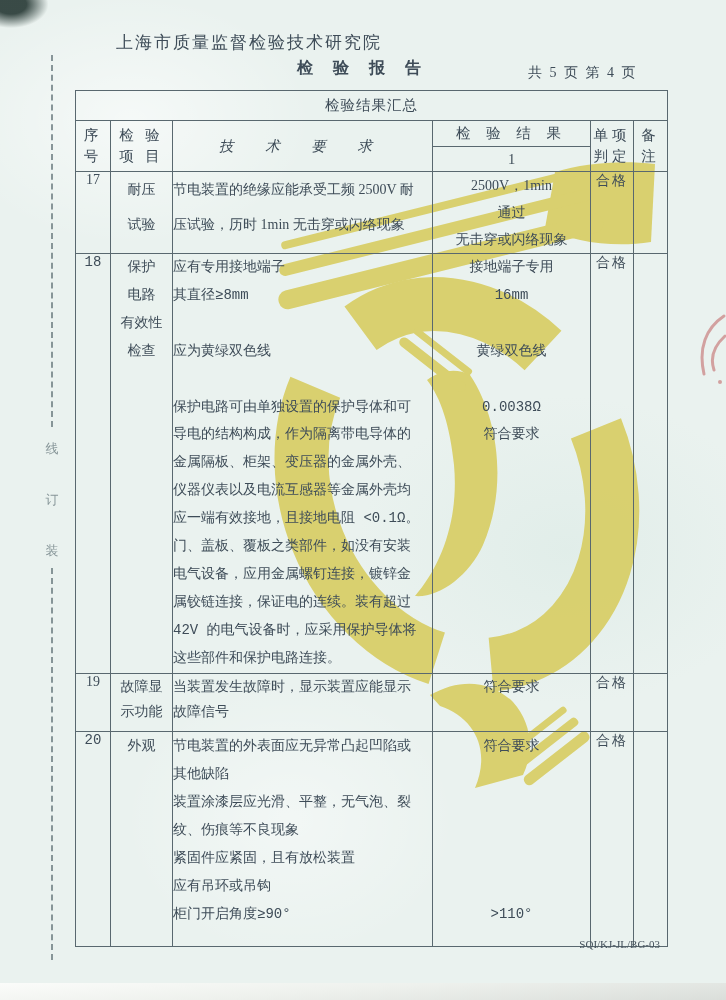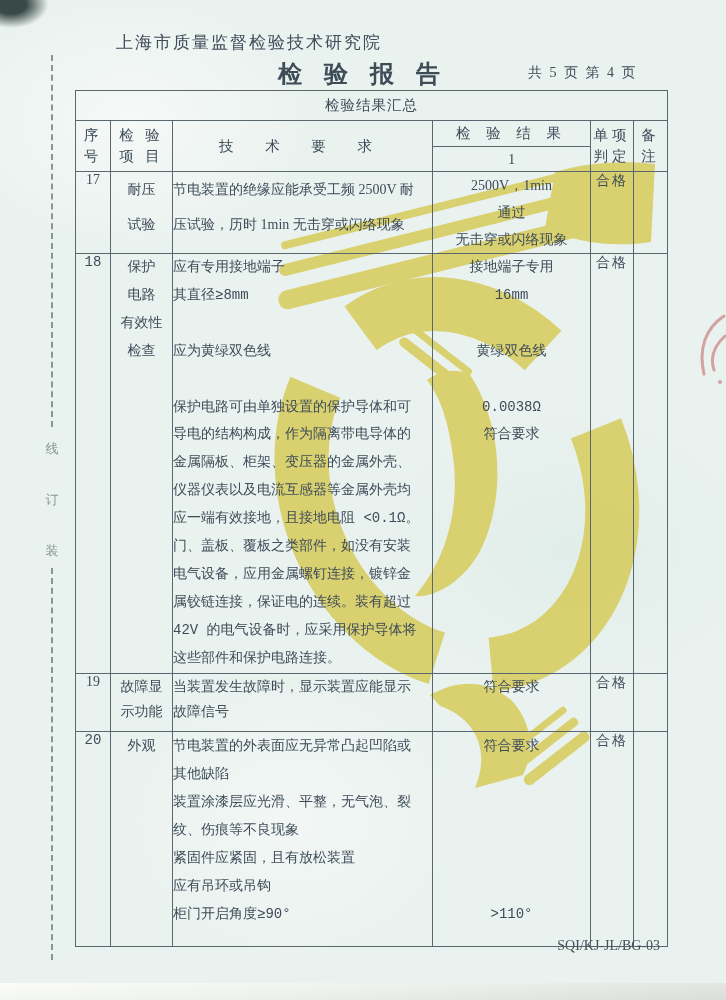--- a/index.html
+++ b/index.html
@@ -24,37 +24,37 @@
     background:linear-gradient(176deg,#fbfcfa 0%,#eef1ed 45%,#dadedA 100%);}
   
   .binding{position:absolute;left:0;top:0;width:70px;height:1000px;z-index:2;}
   .bseg{position:absolute;left:51px;width:0;border-left:2px dashed #6e7e82;opacity:.8;}
   .bseg1{top:55px;height:372px;}
   .bseg2{top:568px;height:392px;}
   .bchar{position:absolute;left:43px;width:18px;text-align:center;font-size:13px;color:#76868a;opacity:.85;}
   
   .org{position:absolute;left:80px;top:31px;font-size:17px;letter-spacing:2px;z-index:2;margin-left:36px;}
   .repno{position:absolute;left:486px;top:35px;font-size:13.5px;letter-spacing:.5px;z-index:2;}
-  .title{position:absolute;left:0;top:58px;width:726px;text-align:center;font-size:24px;font-weight:bold;letter-spacing:8px;z-index:2;}
+  .title{position:absolute;left:0;top:58px;width:726px;text-align:center;font-size:16px;font-weight:bold;letter-spacing:8px;z-index:2;}
   .pagin{position:absolute;left:528px;top:64px;font-size:14px;letter-spacing:2px;z-index:2;}
-  .fcode{position:absolute;left:470px;top:938px;width:190px;text-align:right;font-size:14px;color:#45525c;z-index:2;}
+  .fcode{position:absolute;left:470px;top:938px;width:190px;text-align:right;font-size:11px;color:#45525c;z-index:2;}
   
   .wm{position:absolute;left:255px;top:150px;width:410px;height:660px;z-index:1;opacity:.92;}
   
   .stamp{position:absolute;left:692px;top:308px;width:34px;height:84px;z-index:2;opacity:.55;}
   
   table.t{position:absolute;left:75px;top:90px;width:592px;z-index:2;
     border-collapse:collapse;table-layout:fixed;background:transparent;}
   table.t td{border:1px solid #59686f;vertical-align:top;font-size:14px;padding:0;overflow:hidden;}
   tr.caprow{height:30px;}
   tr.caprow td{text-align:center;vertical-align:middle;font-size:14.5px;letter-spacing:1px;}
   tr.hrow td,tr.hrow2 td{text-align:center;vertical-align:middle;font-size:14.5px;}
   tr.hrow{height:26px;} tr.hrow2{height:25px;}
   .hcell .ln{line-height:21px;letter-spacing:4px;}
-  td.hreq{letter-spacing:14px;vertical-align:top;padding-top:5px;}
+  td.hreq{letter-spacing:14px;vertical-align:top;padding-top:5px;font-style:italic;}
   td.hres{letter-spacing:6px;}
   
   td.c-no{text-align:center;padding-top:6px;}
   td.c-item{text-align:center;padding-top:3px;}
   td.c-req{text-align:left;padding:3px 4px 0 9px;}
   td.c-res{text-align:center;padding-top:3px;}
   td.c-ver{text-align:center;padding-top:6px;letter-spacing:2px;}
   .ln{white-space:nowrap;}
   tr.r17{height:82px;} tr.r18{height:420px;font-family:Liberation Mono, monospace;} tr.r19{height:58px;} tr.r20{height:215px;font-family:Liberation Mono, monospace;}
   tr.r17 .ln{line-height:35px;}

